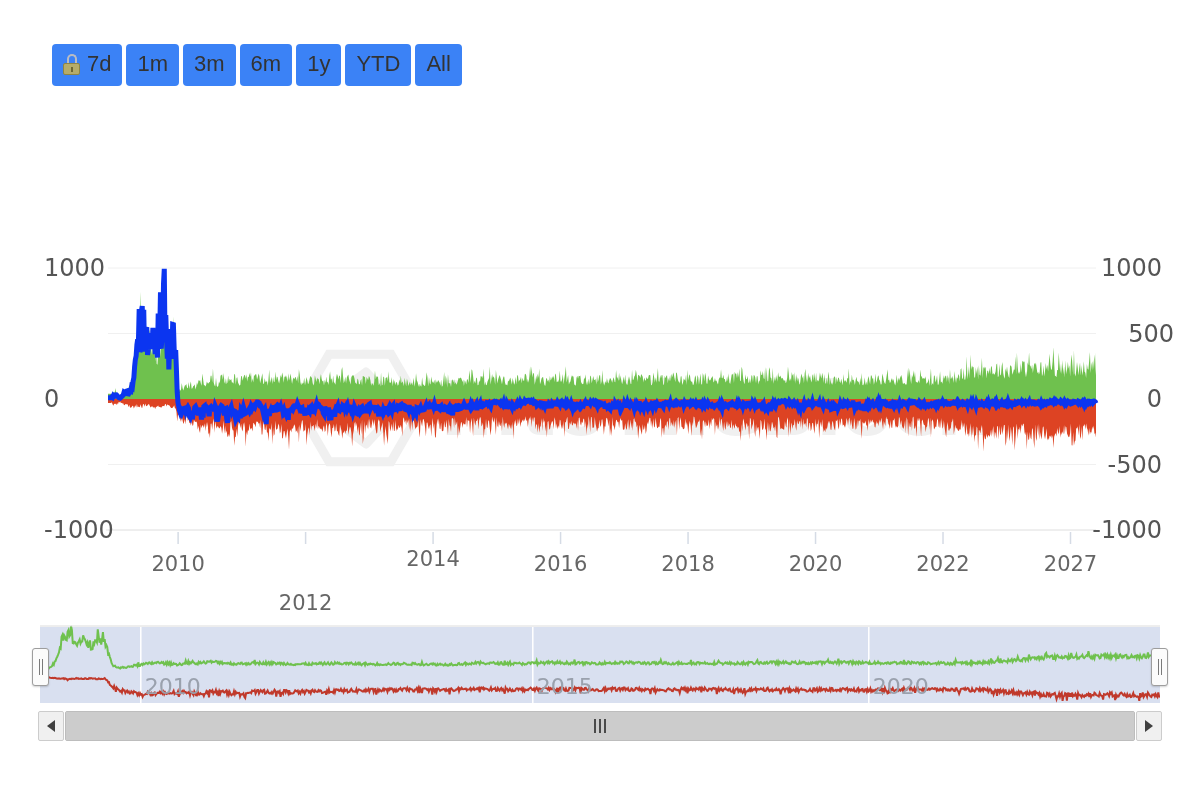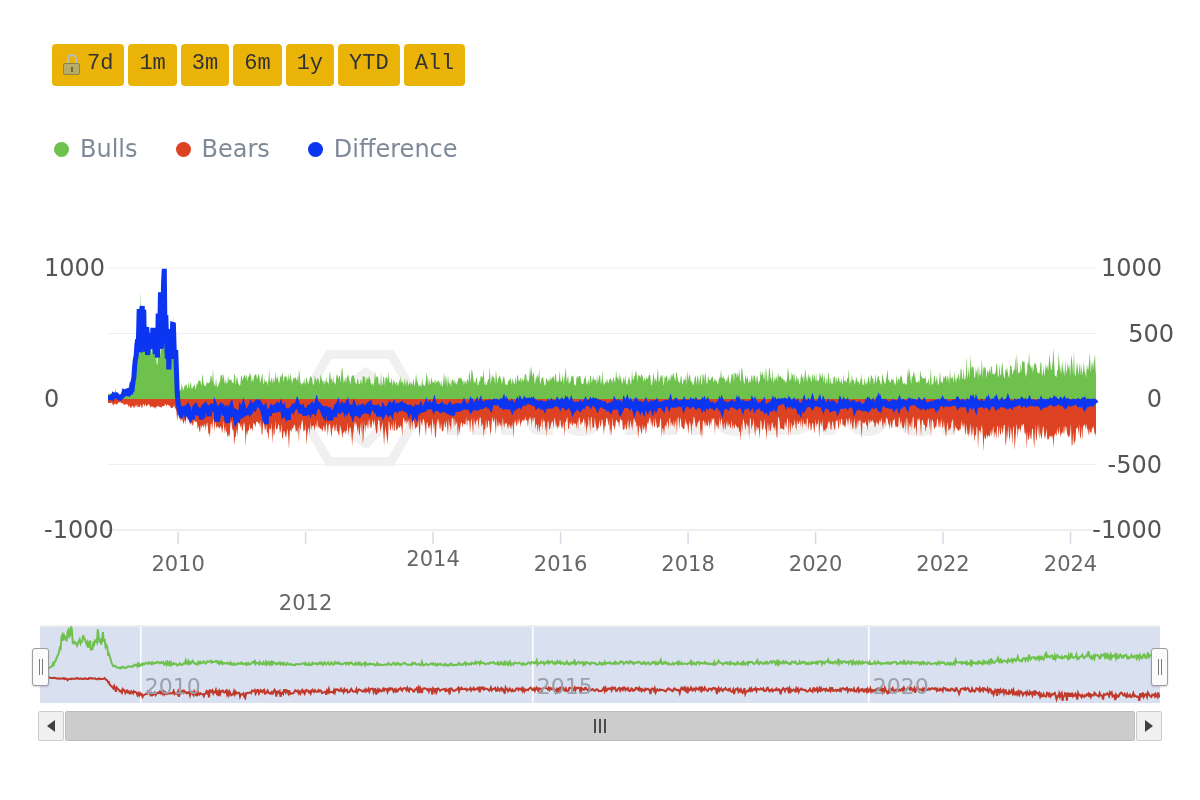--- a/index.html
+++ b/index.html
@@ -22,25 +22,25 @@
   
   #range-selector {
     position: absolute;
     left: 52px;
     top: 44px;
     display: flex;
     align-items: center;
     gap: 4px;
   }
   .range-btn {
-    background: #eab308;
+    background: #3b82f6;
     border: none;
     border-radius: 4px;
     padding: 6px 11px 8px 11px;
-    font-family: Liberation Mono, monospace;
+    font-family: Liberation Sans, sans-serif;
     font-size: 22px;
     line-height: 28px;
     color: #333333;
     cursor: pointer;
     display: flex;
     align-items: center;
     gap: 7px;
     white-space: nowrap;
   }
   .range-btn .lock-icon {
@@ -273,34 +273,20 @@
         <span>1y</span>
       </button>
       <button class="range-btn">
         <span>YTD</span>
       </button>
       <button class="range-btn">
         <span>All</span>
       </button>
     </div>
 
-  <div id="legend">
-      <div class="legend-item">
-        <span class="legend-dot" style="background: rgb(111, 193, 78);"></span>
-        <span class="legend-label">Bulls</span>
-      </div>
-      <div class="legend-item">
-        <span class="legend-dot" style="background: rgb(221, 67, 35);"></span>
-        <span class="legend-label">Bears</span>
-      </div>
-      <div class="legend-item">
-        <span class="legend-dot" style="background: rgb(11, 53, 240);"></span>
-        <span class="legend-label">Difference</span>
-      </div>
-    </div>
 
   <div id="chart-area">
     <svg id="plot-svg" width="1200" height="340">
         <line x1="108" x2="1096" y1="38" y2="38" stroke="#f0f0f0" stroke-width="1"></line>
         <line x1="108" x2="1096" y1="103.5" y2="103.5" stroke="#f0f0f0" stroke-width="1"></line>
         <line x1="108" x2="1096" y1="234.5" y2="234.5" stroke="#f0f0f0" stroke-width="1"></line>
         <line x1="108" x2="1096" y1="300" y2="300" stroke="#f0f0f0" stroke-width="1"></line>
         <g opacity="1">
           <polygon points="422,178 391,231.6935750346352 329,231.69357503463522 298,178 329,124.30642496536481 391,124.30642496536481" fill="none" stroke="#f0f0f0" stroke-width="9"></polygon>
           <polyline points="326,172 366,142 394,172" fill="none" stroke="#f0f0f0" stroke-width="9" stroke-linejoin="round"></polyline>
@@ -333,21 +319,21 @@
         <div class="axis-label right" style="right: 38px; top: 286px;">-1000</div>
       </div>
     <div id="x-labels">
         <div class="xaxis-label" style="left: 178.116px; top: 322px;">2010</div>
         <div class="xaxis-label" style="left: 305.6px; top: 322px; margin-top: 39px;">2012</div>
         <div class="xaxis-label" style="left: 433.084px; top: 317px;">2014</div>
         <div class="xaxis-label" style="left: 560.568px; top: 322px;">2016</div>
         <div class="xaxis-label" style="left: 688.052px; top: 322px;">2018</div>
         <div class="xaxis-label" style="left: 815.535px; top: 322px;">2020</div>
         <div class="xaxis-label" style="left: 943.019px; top: 322px;">2022</div>
-        <div class="xaxis-label" style="left: 1070.5px; top: 322px;">2024</div>
+        <div class="xaxis-label" style="left: 1070.5px; top: 322px;">2027</div>
       </div>
   </div>
 
   <div id="navigator">
     <svg id="nav-svg" width="1120" height="85">
         <rect x="0" y="5" width="1120" height="76" fill="#ffffff"></rect>
         <rect x="0" y="5" width="1120" height="76" fill="#ccd6eb" opacity="0.75"></rect>
         <line x1="100.8" x2="100.8" y1="5" y2="81" stroke="#ffffff" stroke-width="1.5"></line>
         <line x1="492.8" x2="492.8" y1="5" y2="81" stroke="#ffffff" stroke-width="1.5"></line>
         <line x1="828.8" x2="828.8" y1="5" y2="81" stroke="#ffffff" stroke-width="1.5"></line>

